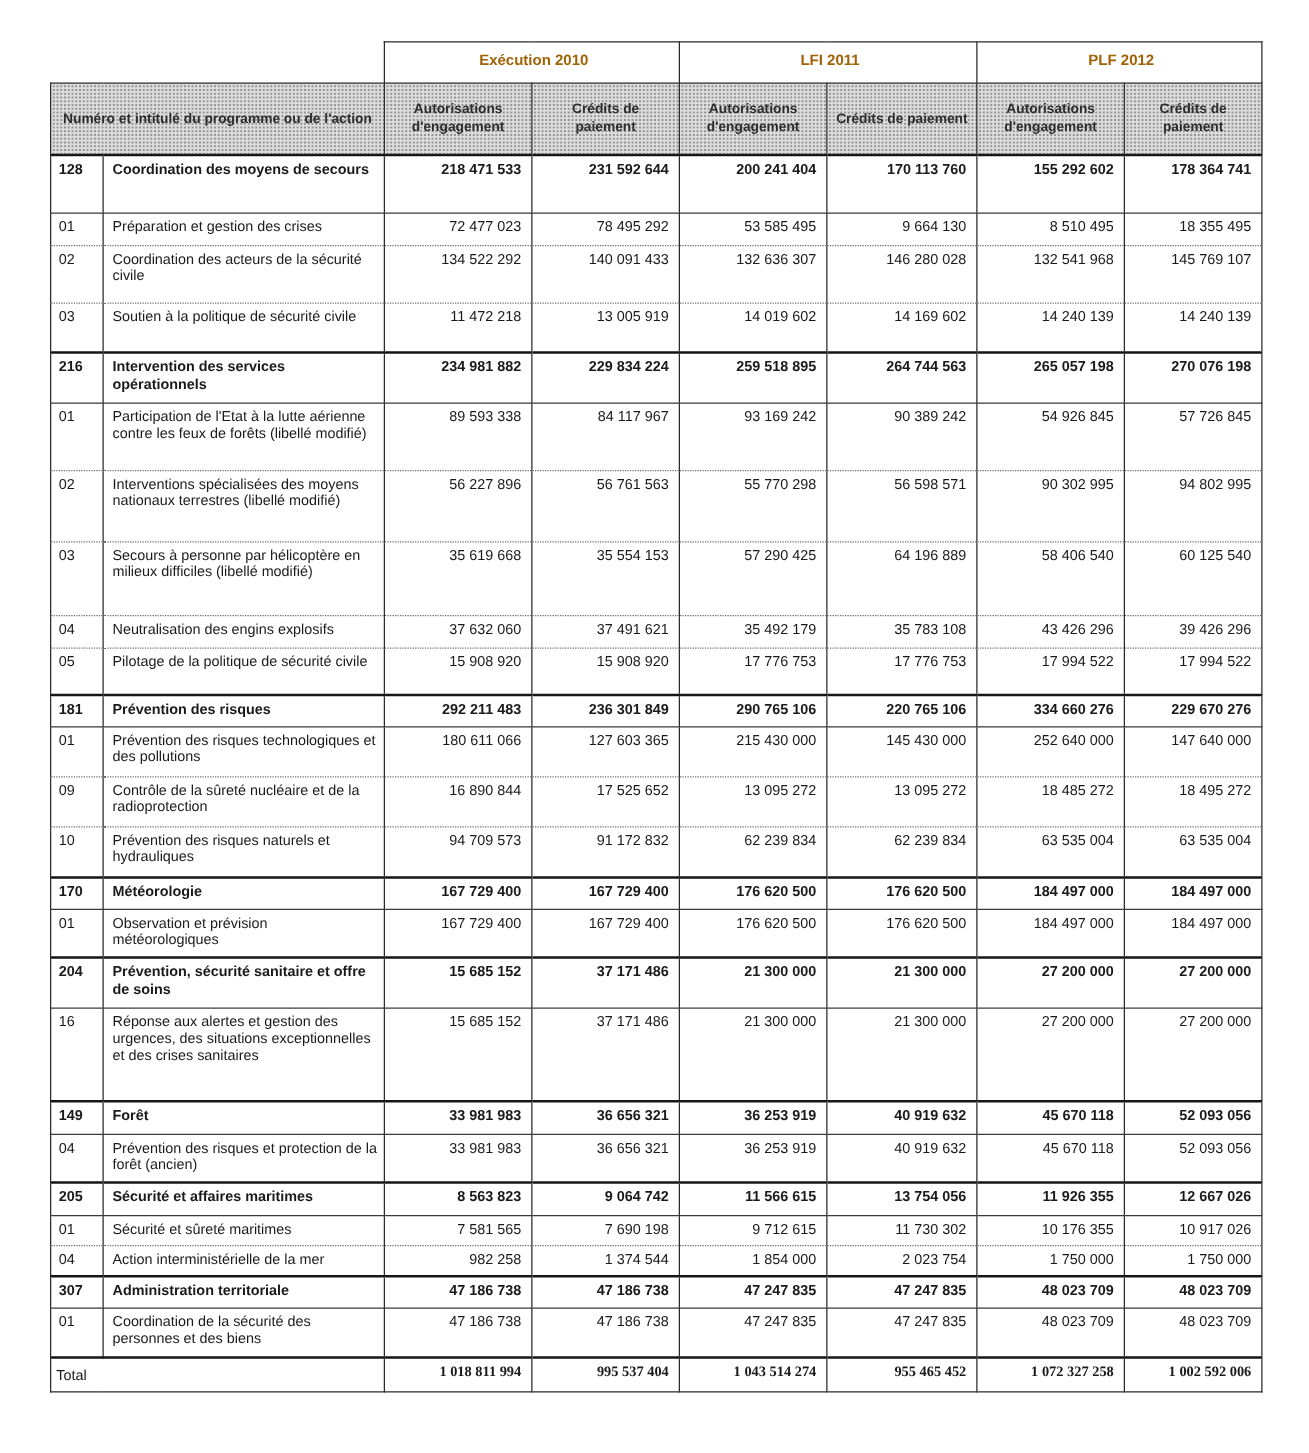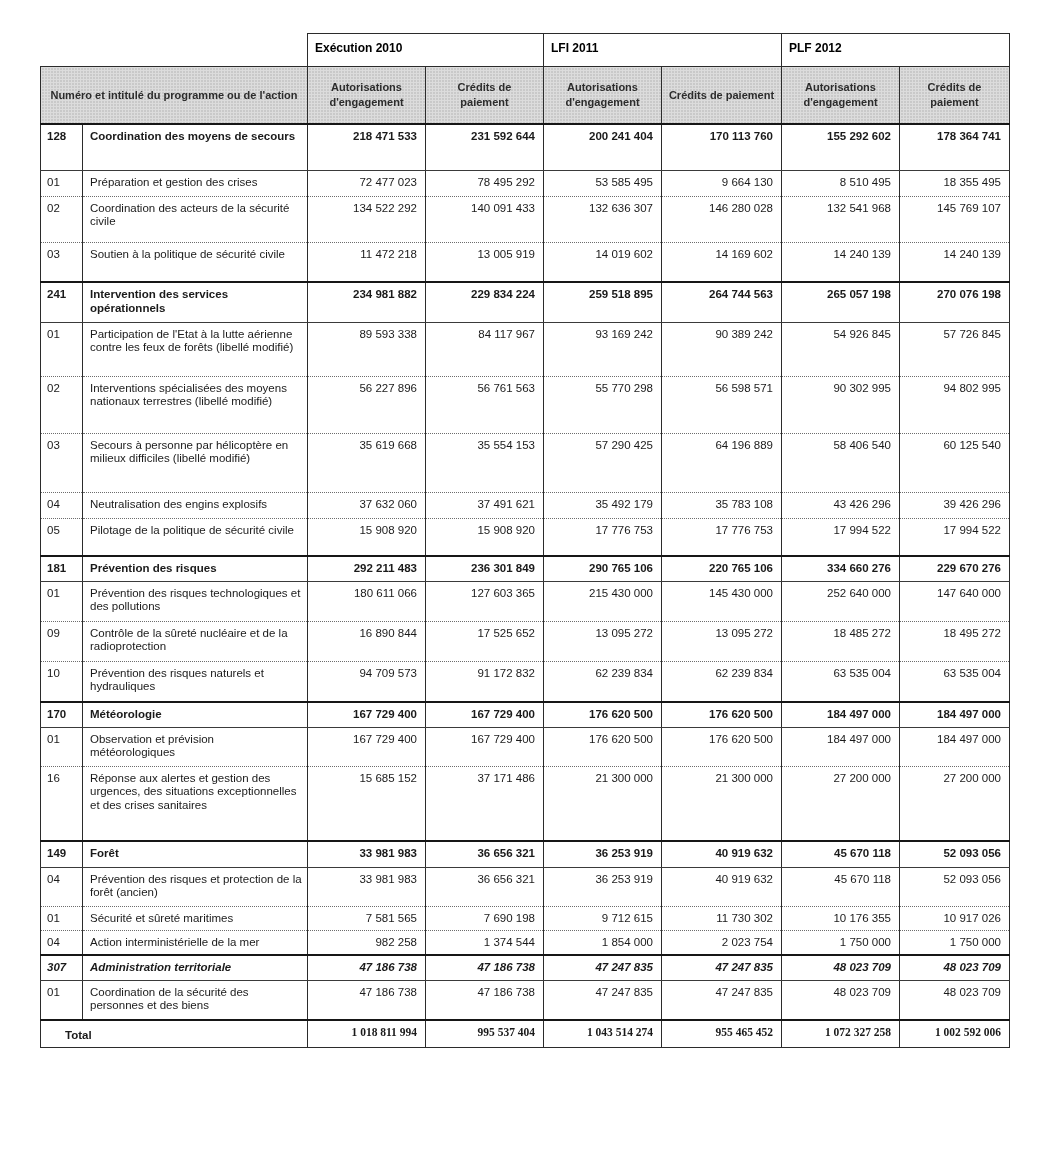--- a/index.html
+++ b/index.html
@@ -25,24 +25,24 @@
     table-layout: fixed;
   }
   td, th { vertical-align: top; }
 
   
   .corner-empty { border: none; background: #ffffff; }
   th.year-cell {
     border: 1.5px solid #2b2b2b;
     font-size: 12px;
     font-weight: bold;
-    text-align: left;
+    text-align: center;
     padding: 7px 4px 7px 7px;
     height: 18px;
-    color: #000000;
+    color: #a16207;
     margin-top: 43px;
   }
 
   
   th.colhead {
     border: 1.5px solid #2b2b2b;
     background-color: #dcdcdc;
     background-image: radial-gradient(#8f8f8f 0.6px, rgba(0,0,0,0) 0.7px);
     background-size: 3px 3px;
     font-size: 11px;
@@ -83,22 +83,22 @@
 
   tr.total td {
     border-top: 2.5px solid #161616;
     border-bottom: 1.5px solid #2b2b2b;
     font-size: 11.5px;
   }
   tr.total td.val { font-weight: bold; font-family: Liberation Serif, serif; }
   td.total-label {
     border-left: 1.5px solid #2b2b2b;
     border-right: 1.5px solid #2b2b2b;
-    padding: 8px 2px 6px 24px;
-    font-weight: bold;
+    padding: 8px 2px 6px 4px;
+    font-weight: normal;
   }
 </style>
 </head>
 <body>
 
 <div class="doc">
   <table class="budget">
     <colgroup>
       <col style="width:42px">
       <col style="width:225px">
@@ -161,21 +161,21 @@
           <td class="num">03</td>
           <td class="title">Soutien à la politique de sécurité civile</td>
           <td class="val">11 472 218</td>
           <td class="val cp">13 005 919</td>
           <td class="val">14 019 602</td>
           <td class="val cp">14 169 602</td>
           <td class="val">14 240 139</td>
           <td class="val last">14 240 139</td>
         </tr>
         <tr class="program" style="height: 40px;">
-          <td class="num">241</td>
+          <td class="num">216</td>
           <td class="title">Intervention des services opérationnels</td>
           <td class="val">234 981 882</td>
           <td class="val cp">229 834 224</td>
           <td class="val">259 518 895</td>
           <td class="val cp">264 744 563</td>
           <td class="val">265 057 198</td>
           <td class="val last">270 076 198</td>
         </tr>
         <tr class="action" style="height: 54px;">
           <td class="num">01</td>
@@ -280,20 +280,30 @@
         <tr class="action" style="height: 39px;">
           <td class="num">01</td>
           <td class="title">Observation et prévision météorologiques</td>
           <td class="val">167 729 400</td>
           <td class="val cp">167 729 400</td>
           <td class="val">176 620 500</td>
           <td class="val cp">176 620 500</td>
           <td class="val">184 497 000</td>
           <td class="val last">184 497 000</td>
         </tr>
+        <tr class="program" style="height: 40px;">
+          <td class="num">204</td>
+          <td class="title">Prévention, sécurité sanitaire et offre de soins</td>
+          <td class="val">15 685 152</td>
+          <td class="val cp">37 171 486</td>
+          <td class="val">21 300 000</td>
+          <td class="val cp">21 300 000</td>
+          <td class="val">27 200 000</td>
+          <td class="val last">27 200 000</td>
+        </tr>
         <tr class="action" style="height: 75px; margin-left: 48px;">
           <td class="num">16</td>
           <td class="title">Réponse aux alertes et gestion des urgences, des situations exceptionnelles et des crises sanitaires</td>
           <td class="val">15 685 152</td>
           <td class="val cp">37 171 486</td>
           <td class="val">21 300 000</td>
           <td class="val cp">21 300 000</td>
           <td class="val">27 200 000</td>
           <td class="val last">27 200 000</td>
         </tr>
@@ -310,41 +320,51 @@
         <tr class="action" style="height: 39px;">
           <td class="num">04</td>
           <td class="title">Prévention des risques et protection de la forêt (ancien)</td>
           <td class="val">33 981 983</td>
           <td class="val cp">36 656 321</td>
           <td class="val">36 253 919</td>
           <td class="val cp">40 919 632</td>
           <td class="val">45 670 118</td>
           <td class="val last">52 093 056</td>
         </tr>
+        <tr class="program" style="height: 26px;">
+          <td class="num">205</td>
+          <td class="title">Sécurité et affaires maritimes</td>
+          <td class="val">8 563 823</td>
+          <td class="val cp">9 064 742</td>
+          <td class="val">11 566 615</td>
+          <td class="val cp">13 754 056</td>
+          <td class="val">11 926 355</td>
+          <td class="val last">12 667 026</td>
+        </tr>
         <tr class="action" style="height: 24px;">
           <td class="num">01</td>
           <td class="title">Sécurité et sûreté maritimes</td>
           <td class="val">7 581 565</td>
           <td class="val cp">7 690 198</td>
           <td class="val">9 712 615</td>
           <td class="val cp">11 730 302</td>
           <td class="val">10 176 355</td>
           <td class="val last">10 917 026</td>
         </tr>
         <tr class="action" style="height: 25px;">
           <td class="num">04</td>
           <td class="title">Action interministérielle de la mer</td>
           <td class="val">982 258</td>
           <td class="val cp">1 374 544</td>
           <td class="val">1 854 000</td>
           <td class="val cp">2 023 754</td>
           <td class="val">1 750 000</td>
           <td class="val last">1 750 000</td>
         </tr>
-        <tr class="program" style="height: 25px; font-style: italic;">
+        <tr class="program" style="height: 25px;">
           <td class="num">307</td>
           <td class="title">Administration territoriale</td>
           <td class="val">47 186 738</td>
           <td class="val cp">47 186 738</td>
           <td class="val">47 247 835</td>
           <td class="val cp">47 247 835</td>
           <td class="val">48 023 709</td>
           <td class="val last">48 023 709</td>
         </tr>
         <tr class="action" style="height: 40px;">

